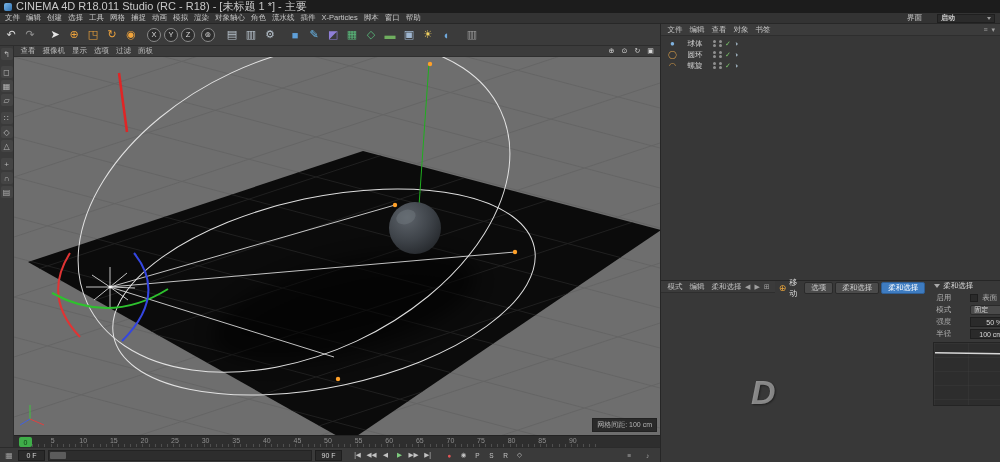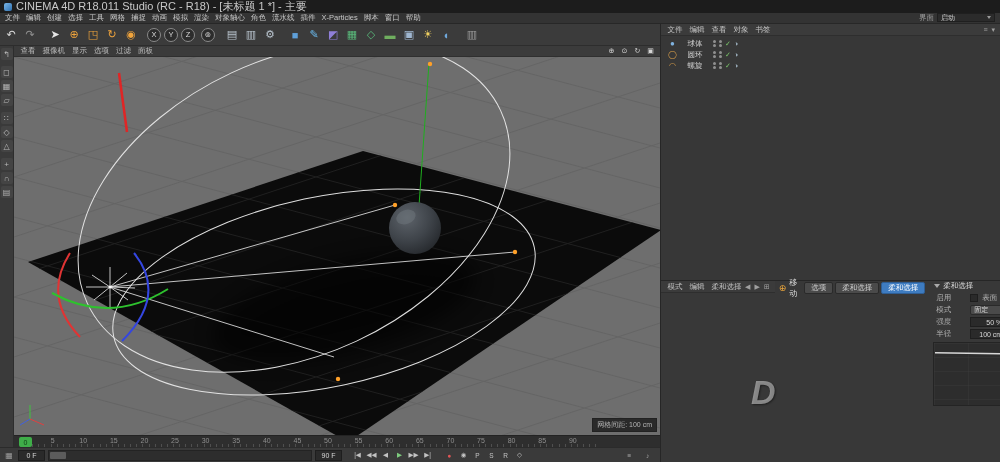--- a/index.html
+++ b/index.html
@@ -8,21 +8,21 @@
     width:1000px; height:462px; position:relative; overflow:hidden;
     background:#3a3a3a; color:#c8c8c8;
     font-family:"Liberation Sans","DejaVu Sans",sans-serif; font-size:8px;
   }
   
   .titlebar { height:13px; background:#1c1c1c; display:flex; align-items:center; gap:4px; padding:0 4px; font-size:11px; color:#c9c9c9; }
   .app-icon { width:8px; height:8px; border-radius:2px; background:linear-gradient(135deg,#7ab6e8,#2d6fae); flex:0 0 auto; }
   
   .menubar { height:11px; background:#333; border-bottom:1px solid #272727; display:flex; align-items:center; padding:0 2px; }
   .menubar .mi { padding:0 3px; font-size:7.5px; line-height:10px; color:#c6c6c6; cursor:default; white-space:nowrap; }
-  .menubar-right { margin-left:auto; display:flex; gap:3px; padding-right:3px; }
+  .menubar-right { margin-left:auto; display:flex; align-items:center; gap:15px; padding-right:3px;font-weight:bold; }
   .iface-label { color:#9a9a9a; font-size:7.5px; }
   .iface-select { width:58px; height:9px; background:#2b2b2b; border:1px solid #1f1f1f; color:#cfcfcf; font-size:7px; display:flex; align-items:center; padding:0 3px; }
   .caret-down { width:0; height:0; border-left:2.5px solid transparent; border-right:2.5px solid transparent; border-top:3px solid #9a9a9a; margin-left:auto; }
   
   .body { display:flex; height:438px; }
   .left-col { width:660px; display:flex; flex-direction:column; }
   
   .toolbar { height:22px; background:#3b3b3b; border-bottom:1px solid #2d2d2d; display:flex; align-items:center; padding:0 2px; gap:1px; }
   .tool-icon { width:18px; height:18px; border-radius:2px; display:flex; align-items:center; justify-content:center; font-size:11px; flex:0 0 auto; }
   .tool-icon.circle { width:14px; height:14px; border-radius:50%; background:#2c2c2c; border:1px solid #8a8a8a; font-size:7.5px; margin:0 1px; }

